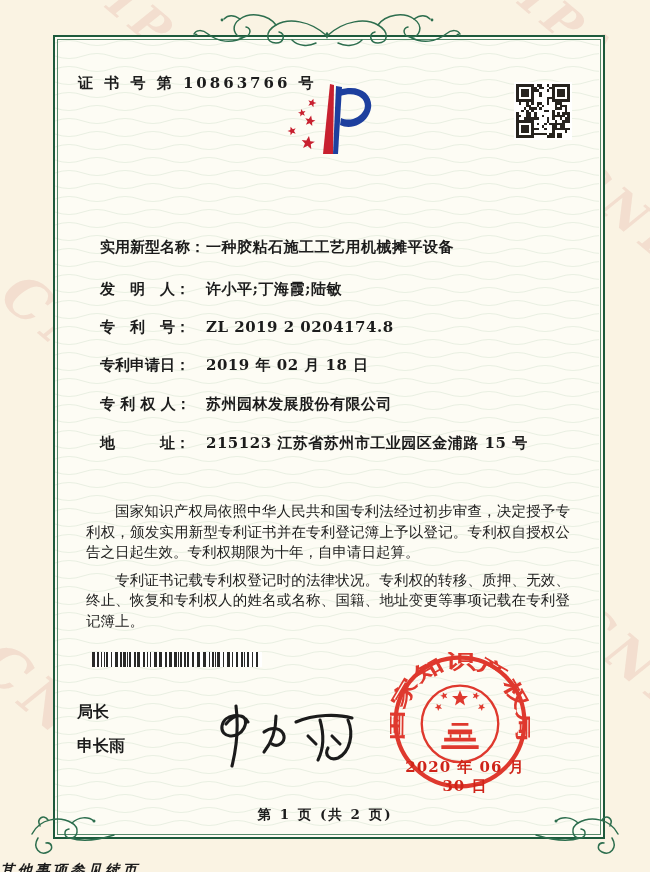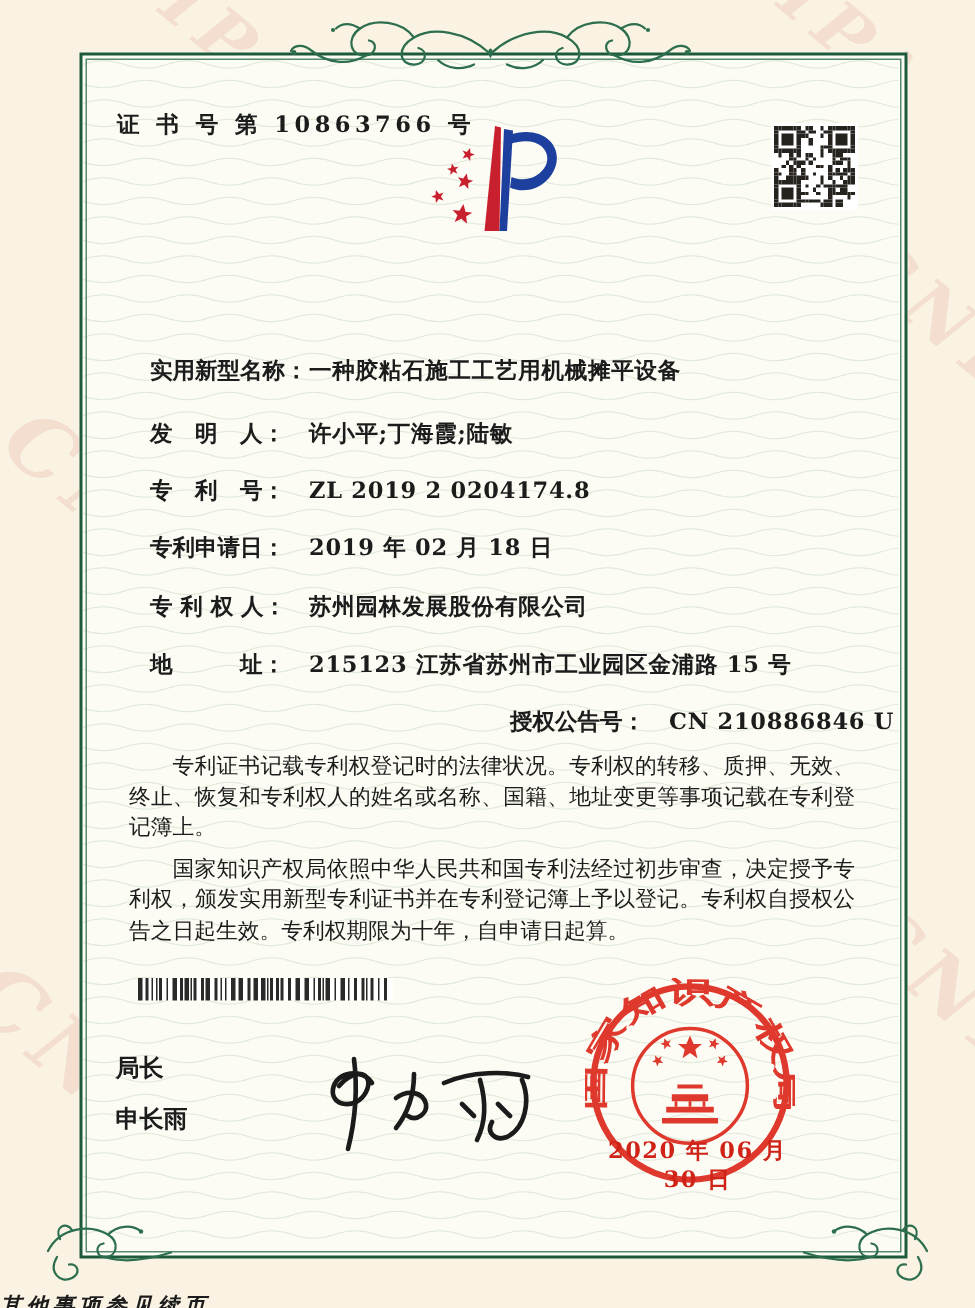--- a/index.html
+++ b/index.html
@@ -676,27 +676,26 @@
       <div class="frow" style="top:356px;">
         <span class="lbl">专利申请日：</span><span class="val">2019 年 02 月 18 日</span>
       </div>
       <div class="frow" style="top:395px;">
         <span class="lbl">专 利 权 人：</span><span class="val">苏州园林发展股份有限公司</span>
       </div>
       <div class="frow" style="top:434px;">
         <span class="lbl">地　　　址：</span><span class="val">215123 江苏省苏州市工业园区金浦路 15 号</span>
       </div>
       <div class="frow frow2" style="top:472px;width:500px;">
-        <span class="f2"><span class="lbl">授权公告号：</span><span class="val">CN 210886846 U</span></span>
       </div>
     </div>
 
     <div class="paras">
+      <p>国家知识产权局依照中华人民共和国专利法经过初步审查，决定授予专利权，颁发实用新型专利证书并在专利登记簿上予以登记。专利权自授权公告之日起生效。专利权期限为十年，自申请日起算。</p>
       <p>专利证书记载专利权登记时的法律状况。专利权的转移、质押、无效、终止、恢复和专利权人的姓名或名称、国籍、地址变更等事项记载在专利登记簿上。</p>
-      <p>国家知识产权局依照中华人民共和国专利法经过初步审查，决定授予专利权，颁发实用新型专利证书并在专利登记簿上予以登记。专利权自授权公告之日起生效。专利权期限为十年，自申请日起算。</p>
     </div>
 
     <div class="barcode" id="barcode">
         <i class="b" style="width: 3px;"></i>
         <i style="width: 2px;"></i>
         <i class="b" style="width: 2px;"></i>
         <i style="width: 2px;"></i>
         <i class="b" style="width: 1px;"></i>
         <i style="width: 2px;"></i>
         <i class="b" style="width: 1px;"></i>
@@ -807,15 +806,16 @@
         <use href="#star5" transform="translate(58,47) scale(0.42) rotate(-18)"></use>
         <use href="#star5" transform="translate(92,47) scale(0.42) rotate(18)"></use>
         <use href="#star5" transform="translate(52,59) scale(0.42) rotate(-30)"></use>
         <use href="#star5" transform="translate(98,59) scale(0.42) rotate(30)"></use>
         <path d="M66,76 h18 v3 h-18 z M62,83 h26 v5 h-26 z M58,92 h34 v4 h-34 z M55,100 h40 v4 h-40 z"></path>
         <path d="M64,88 v4 h2 v-4 z M74,88 v4 h2 v-4 z M84,88 v4 h2 v-4 z"></path>
       </g>
     </svg>
     <div class="seal-date">2020 年 06 月 30 日</div>
 
+    <div class="page-num">第 1 页 (共 2 页)</div>
     <div class="footer-note">其他事项参见续页</div>
   </div>
 </div>
 
 </body></html>

